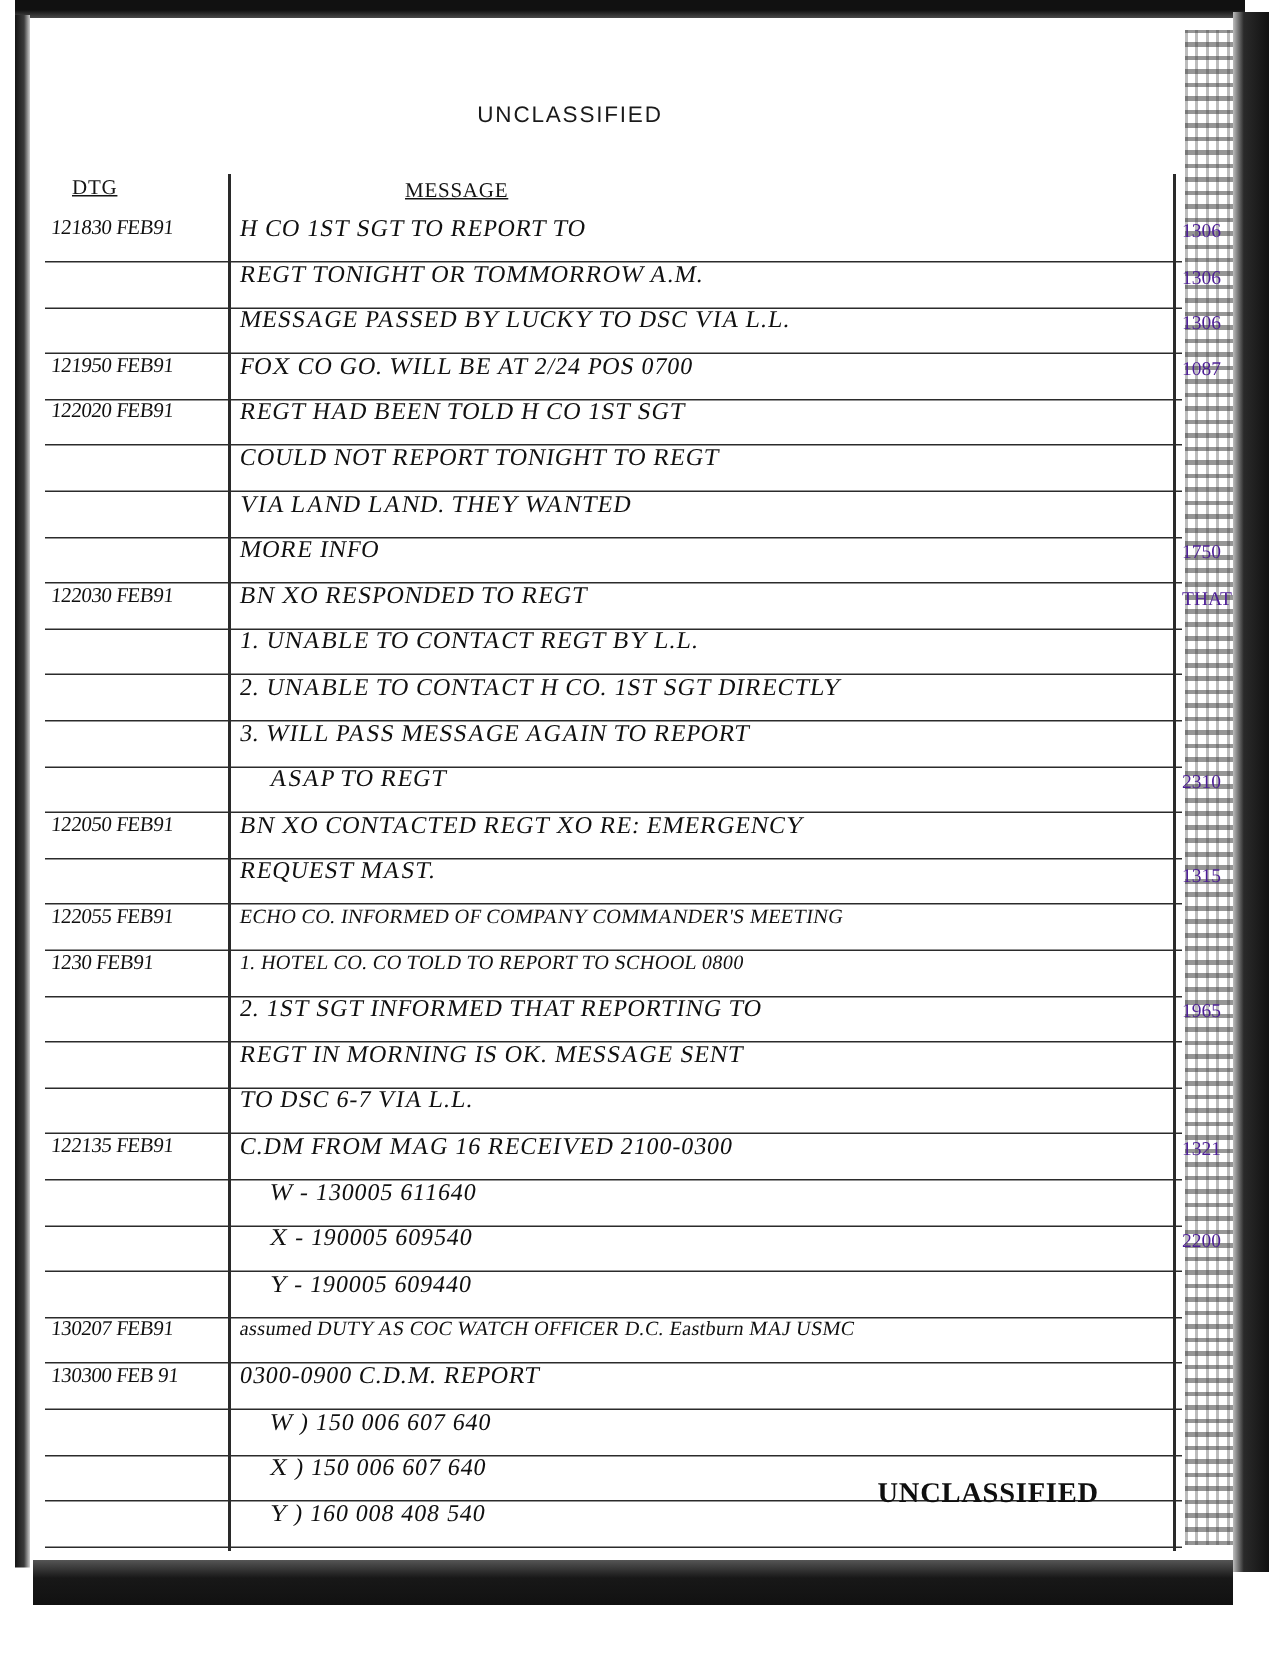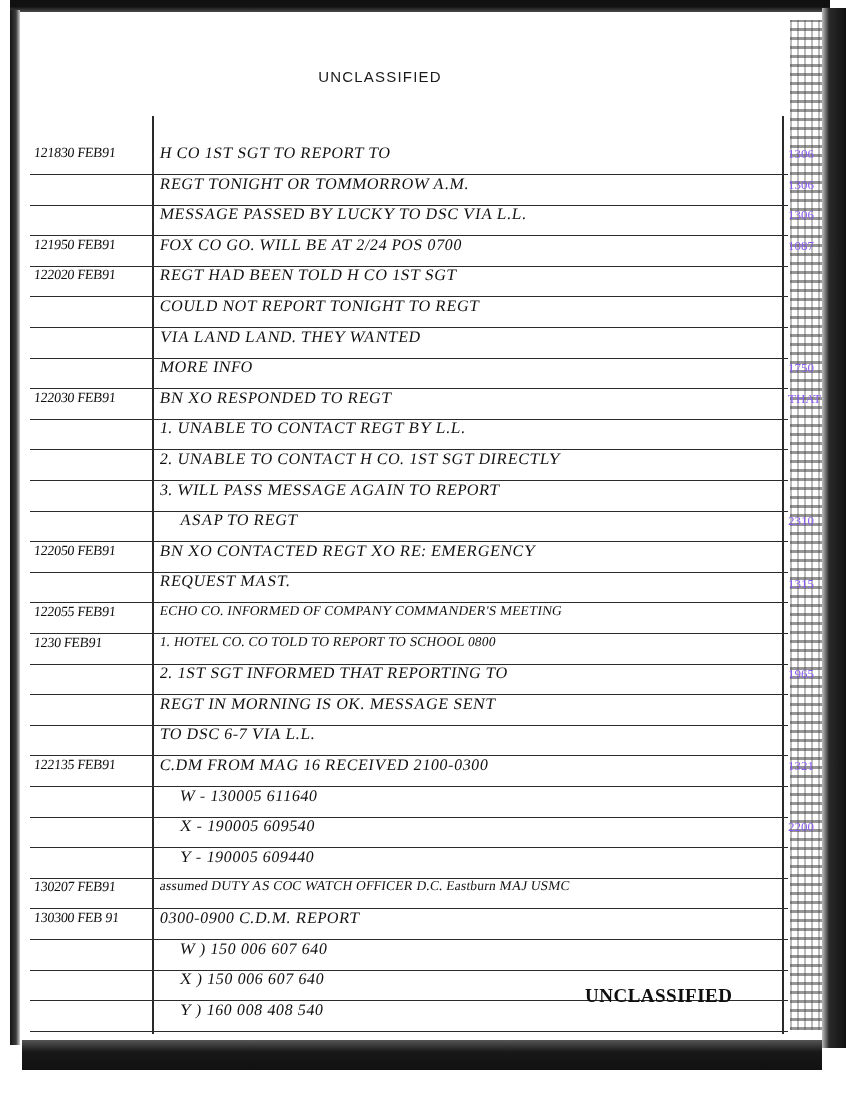--- a/index.html
+++ b/index.html
@@ -165,21 +165,21 @@
   .row .msg.indent {
     left: 150px;
   }
 
   
   .margin-note {
     position: absolute;
     left: 758px;
     font-family: "Liberation Serif", serif;
     font-size: 13px;
-    color: #8b5cf6;
+    color: #4c1d95;
     white-space: nowrap;
   }
 
   
   #paper-tone {
     position: absolute;
     left: 20px; top: 12px;
     width: 805px; height: 1028px;
     background: #fdfdfd;
     z-index: -1;
@@ -197,20 +197,24 @@
   <div class="scan-edge" id="edge-left"></div>
   <div class="scan-edge" id="edge-right-dark"></div>
   <div id="binding-strip"></div>
 
   <div id="classification-top">UNCLASSIFIED</div>
 
   <div id="ledger">
     <div id="col-divider"></div>
     <div id="right-rule"></div>
 
+    <div class="hdr-row">
+      <div class="hdr-label" id="hdr-dtg">DTG</div>
+      <div class="hdr-label" id="hdr-message">MESSAGE</div>
+    </div>
 
     <div id="rows-container">
         <div class="row" style="top: 26px;">
           <div class="dtg">121830 FEB91</div>
           <div class="msg">H CO 1ST SGT TO REPORT TO</div>
         </div>
         <div class="row" style="top: 56.6px;">
           <div class="dtg"></div>
           <div class="msg">REGT TONIGHT OR TOMMORROW A.M.</div>
         </div>

